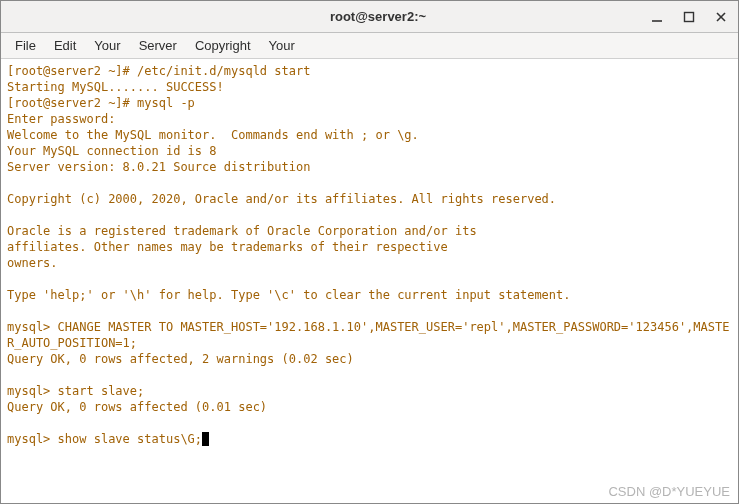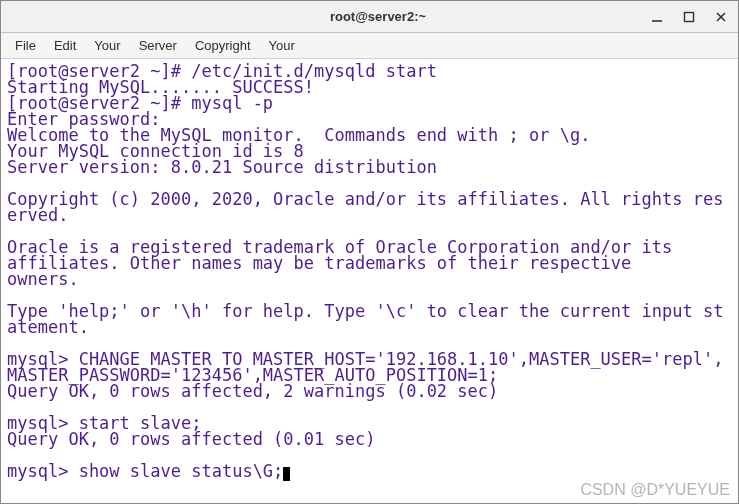--- a/index.html
+++ b/index.html
@@ -60,33 +60,33 @@
     .menu-item {
       padding: 3px 8px;
       font-size: 13px;
       color: #2e2e2e;
       cursor: pointer;
     }
     .terminal {
       flex: 1;
       background: #fff;
       font-family: "DejaVu Sans Mono", "Liberation Mono", monospace;
-      font-size: 17px;
+      font-size: 12px;
       line-height: 16px;
-      color: #4c1d95;
+      color: #a16207;
       padding: 4px 6px;
       white-space: pre-wrap;
       word-break: break-all;
       overflow: hidden;
     }
     .watermark {
       position: absolute;
       right: 8px;
       bottom: 4px;
-      font-size: 16px;
+      font-size: 13px;
       color: rgba(140,140,140,0.65);
       font-family: sans-serif;
       pointer-events: none;
     }
     .cursor {
       display: inline-block;
       width: 7px;
       height: 14px;
       background: #000;
       vertical-align: text-bottom;

